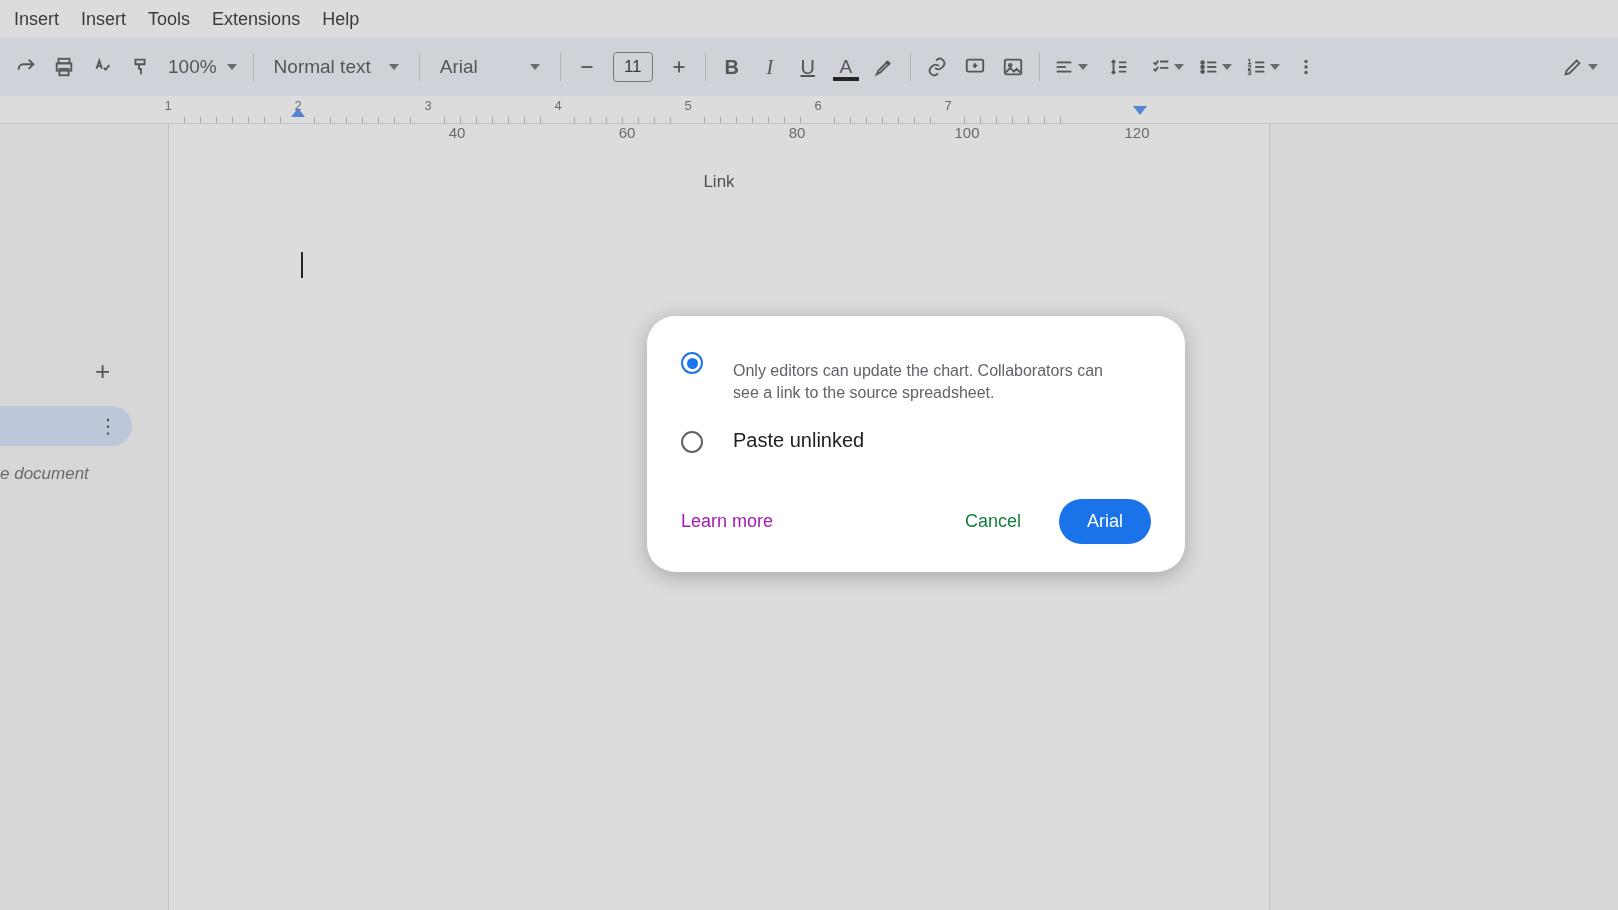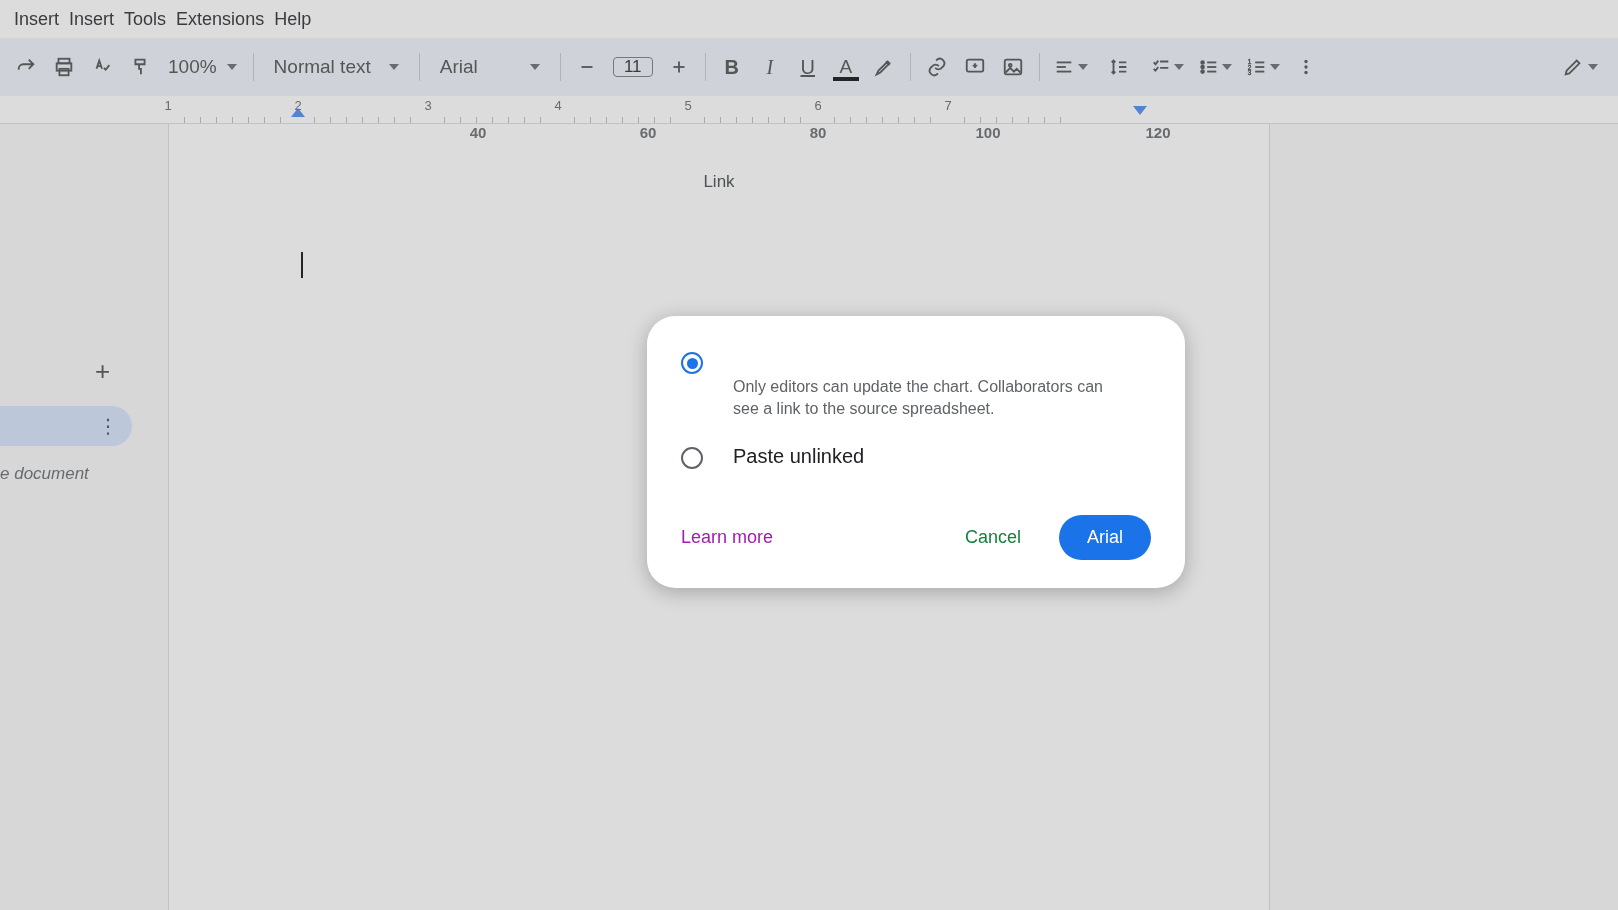--- a/index.html
+++ b/index.html
@@ -22,21 +22,21 @@
     position: absolute;
     inset: 0;
     background: #fff;
   }
   
   .menubar {
     height: 38px;
     display: flex;
     align-items: center;
     padding-left: 14px;
-    gap: 10px;
+    gap: 22px;
     font-size: 18px;
     color: #202124;
     background: #fff;
   }
   .menubar span { cursor: default; }
   
   .toolbar {
     height: 58px;
     background: #edf2fa;
     border-radius: 0;
@@ -78,21 +78,21 @@
     color: #444746;
     padding: 0 12px;
   }
   .font-size-box {
     display: flex;
     align-items: center;
     gap: 8px;
   }
   .font-size-input {
     width: 40px;
-    height: 20px;
+    height: 30px;
     border: 1.6px solid #747775;
     border-radius: 4px;
     text-align: center;
     font-size: 17px;
     color: #202124;
     background: transparent;
   }
   .text-color-swatch {
     width: 26px;
     height: 4px;
@@ -163,24 +163,23 @@
     width: 1102px;
     min-height: 800px;
     background: #fff;
     border-left: 1px solid #dadce0;
     border-right: 1px solid #dadce0;
   }
   
   .chart-x-axis {
     position: absolute;
     top: 0;
-    left: 309px;
+    left: 288px;
     right: 50px;
     height: 28px;
-    font-weight: bold;
   }
   .chart-tick {
     position: absolute;
     top: 0;
     font-size: 15px;
     color: #5f6368;
     transform: translateX(-50%);
   }
   .chart-title {
     position: absolute;
@@ -272,21 +271,21 @@
     background: #1a73e8;
     border-radius: 50%;
   }
   .radio-label {
     font-size: 20px;
     color: #202124;
   }
   .radio-desc {
     font-size: 16px;
     color: #5f6368;
-    margin-top: 26px;
+    margin-top: 10px;
     line-height: 1.4;
     max-width: 400px;
   }
   .modal-actions {
     display: flex;
     align-items: center;
     margin-top: 46px;
     gap: 24px;
   }
   .learn-more {

